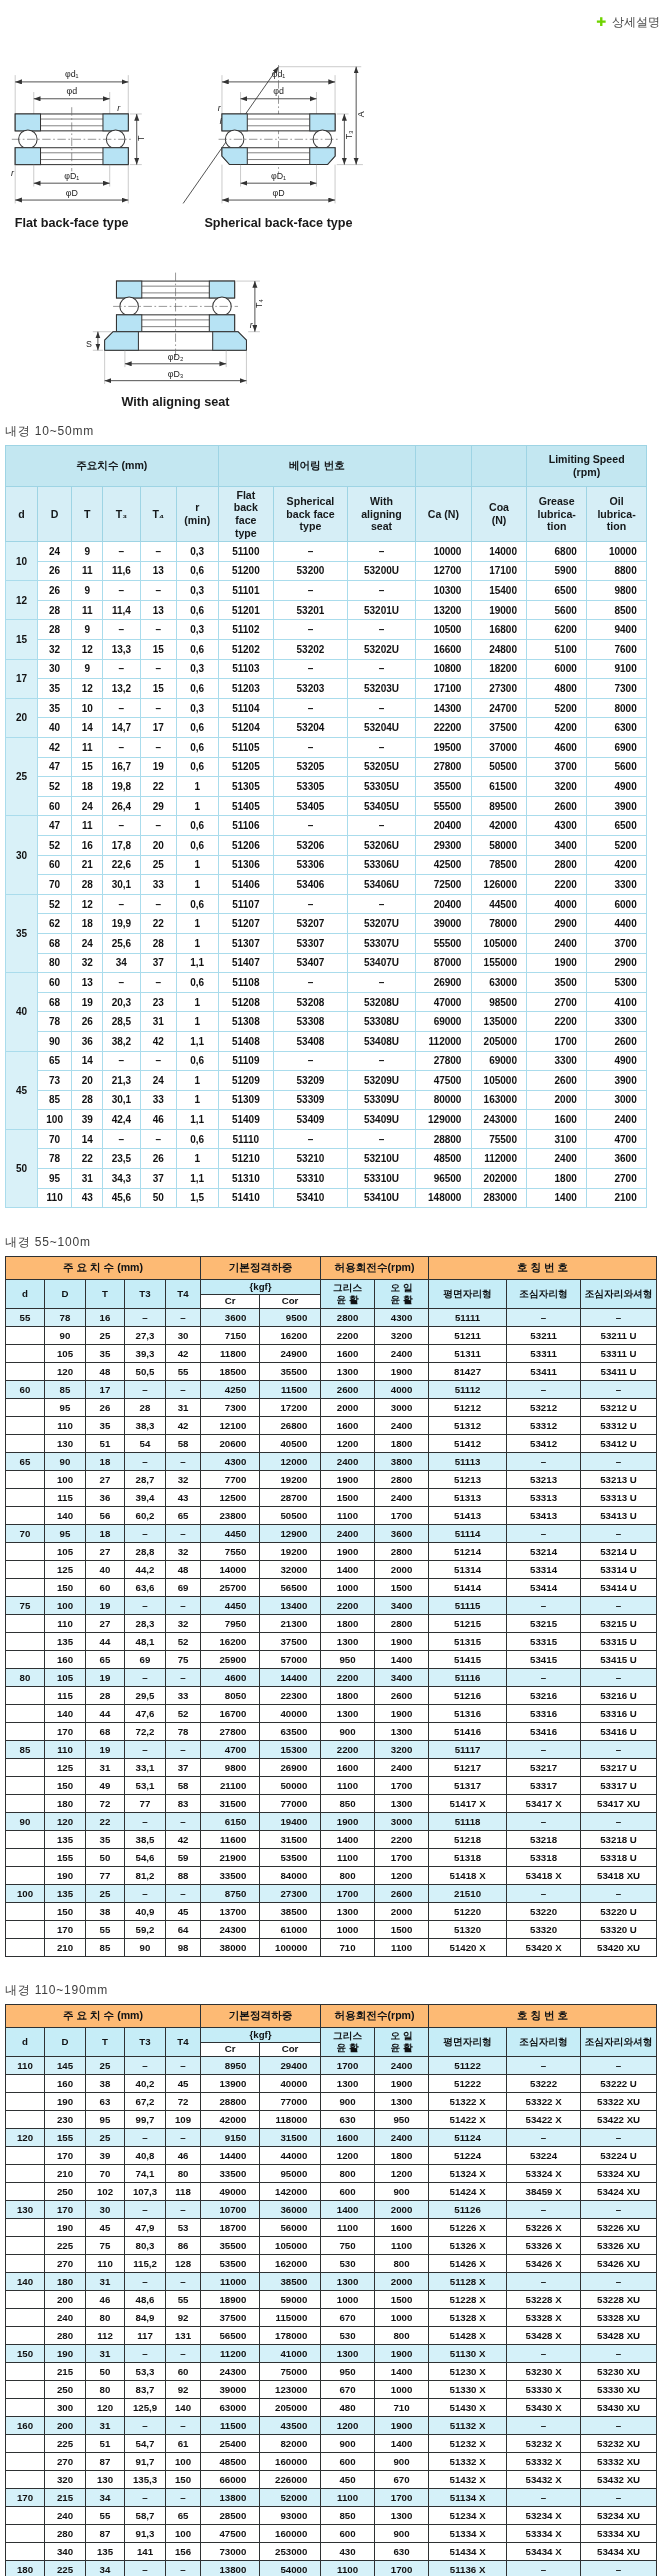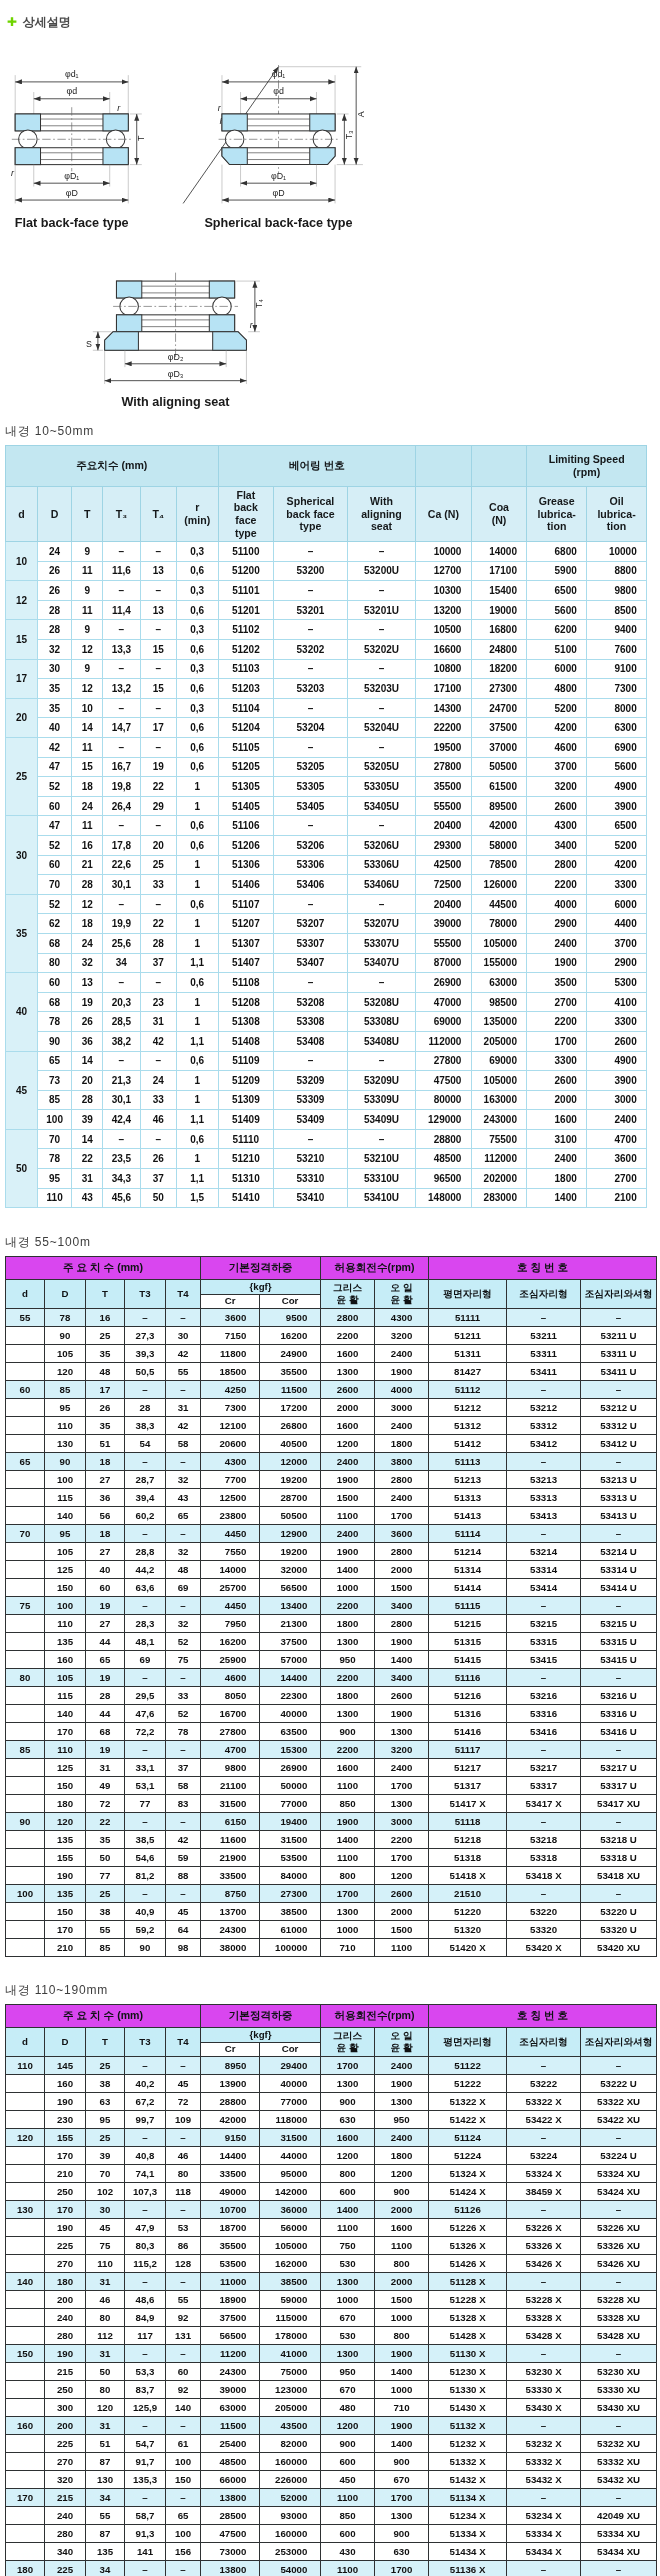--- a/index.html
+++ b/index.html
@@ -1,17 +1,17 @@
 <!DOCTYPE html>
 <html style="font-size:13.5px"><head>
 <meta charset="utf-8">
 <style>
   html,body{margin:0;padding:0;background:#fff;}
   body{width:660px;font-family:"Liberation Sans","DejaVu Sans",sans-serif;color:#111;}
-  .page-header{padding:13.5px 0 0 6.8px;font-size:12px;font-weight:bold;color:#4a4a4a;}
+  .page-header{padding:13.5px 0 0 6.8px;font-size:12px;font-weight:normal;color:#4a4a4a;text-align:right;}
   .plus{color:#6fd400;margin-right:6px;font-size:12px;}
   .section-title{font-size:12px;color:#3d3d3d;margin:10px 0 5px 5px;letter-spacing:0.8px;}
   
   svg{display:block;}
   .dim{stroke:#333;stroke-width:1;fill:none;}
   .ext{stroke:#999;stroke-width:.6;fill:none;}
   .cl{stroke:#666;stroke-width:.8;stroke-dasharray:10 3 2 3;fill:none;}
   .pl{fill:#fff;stroke:#333;stroke-width:1.2;}
   .cap{fill:#b7e3f4;stroke:#333;stroke-width:1.2;}
   .ball{fill:#fff;stroke:#333;stroke-width:1.2;}
@@ -29,21 +29,21 @@
   .t1 tr.sub th{background:#d6eef6;}
   .t1 td{border:0.8px solid #aadcec;height:18.6px;text-align:center;background:#fff;
          font-weight:bold;padding:0 1.7px;overflow:hidden;}
   .t1 td.dcell{background:#d9f1f8;}
   .t1 tr.gfirst td{border-top:1.7px solid #8ccde0;}
   .t1 td.r{text-align:right;padding-right:9.3px;}
   
   .t2{width:650px;font-size:9.7px;border:1.7px solid #2e3133;margin-bottom:3.4px;}
   .t2 th{border:0.8px solid #2e3133;font-weight:bold;padding:0.8px 1.7px;white-space:pre-line;
          background:#c6edf7;line-height:1.25;color:#101214;}
-  .t2 tr.band th{background:#d946ef;font-size:10.6px;height:20px;}
+  .t2 tr.band th{background:#fdba74;font-size:10.6px;height:20px;}
   .t2 th.wcell{background:#fff;}
   .t2 td{border:0.8px solid #2e3133;height:17px;text-align:center;background:#fff;
          font-weight:bold;padding:0 1.7px;overflow:hidden;}
   .t2 tr.tint td{background:#d5f1f9;}
   .t2 td.r{text-align:right;padding-right:12.7px;}
 </style>
 </head>
 <body>
 
 <div class="page-header">
@@ -1676,21 +1676,21 @@
         <td>240</td>
         <td>55</td>
         <td>58,7</td>
         <td>65</td>
         <td class="r">28500</td>
         <td class="r">93000</td>
         <td>850</td>
         <td>1300</td>
         <td>51234 X</td>
         <td>53234 X</td>
-        <td>42049 XU</td>
+        <td>53234 XU</td>
       </tr>
       <tr>
         <td class="dcell"></td>
         <td>280</td>
         <td>87</td>
         <td>91,3</td>
         <td>100</td>
         <td class="r">47500</td>
         <td class="r">160000</td>
         <td>600</td>

